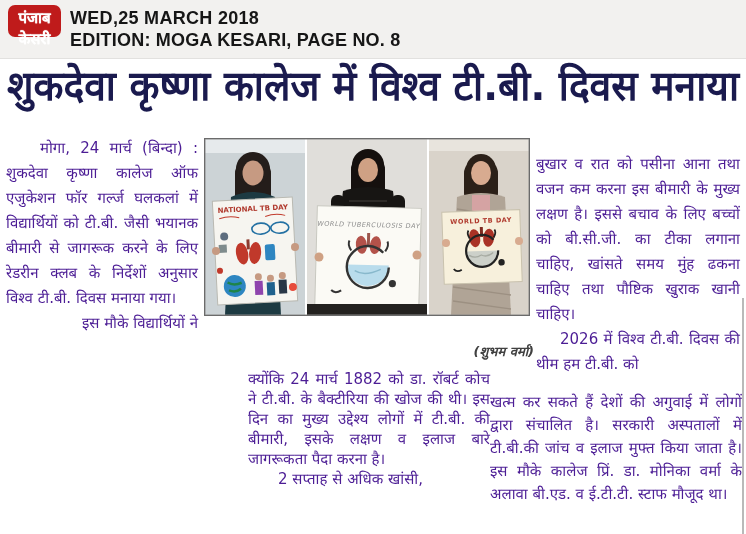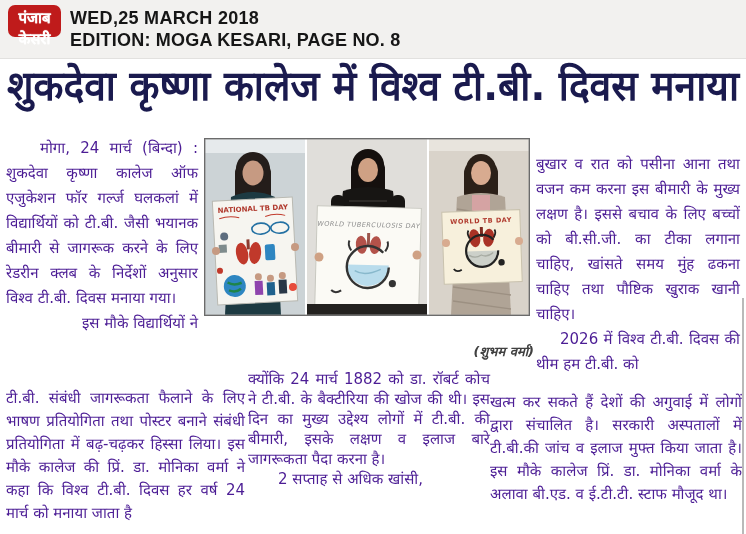--- a/index.html
+++ b/index.html
@@ -62,23 +62,20 @@
     <svg width="746" height="58">
       <text x="373" y="46" text-anchor="middle" textLength="732" lengthAdjust="spacingAndGlyphs" font-family="DejaVu Sans, sans-serif" font-size="41" font-weight="bold" fill="#1a1a4e">शुकदेवा कृष्णा कालेज में विश्व टी.बी. दिवस मनाया</text>
     </svg>
   </div>
 
   <div class="txt" id="col1a">
     <p class="p1">मोगा, 24 मार्च (बिन्दा) : शुकदेवा कृष्णा कालेज ऑफ एजुकेशन फॉर गर्ल्ज घलकलां में विद्यार्थियों को टी.बी. जैसी भयानक बीमारी से जागरूक करने के लिए रेडरीन क्लब के निर्देशों अनुसार विश्व टी.बी. दिवस मनाया गया।</p>
     <p class="p2">इस मौके विद्यार्थियों ने</p>
   </div>
 
-  <div class="txt" id="col1b">
-    <p>टी.बी. संबंधी जागरूकता फैलाने के लिए भाषण प्रतियोगिता तथा पोस्टर बनाने संबंधी प्रतियोगिता में बढ़-चढ़कर हिस्सा लिया। इस मौके कालेज की प्रिं. डा. मोनिका वर्मा ने कहा कि विश्व टी.बी. दिवस हर वर्ष 24 मार्च को मनाया जाता है</p>
-  </div>
 
   <div class="photo">
     <svg width="324" height="176" viewBox="0 0 324 176">
 
       <g>
         <rect x="0" y="0" width="100" height="176" fill="#ccd3d6"></rect>
         <rect x="0" y="0" width="100" height="14" fill="#e6eaec"></rect>
 
         <rect x="30" y="22" width="36" height="52" rx="12" fill="#241d1a"></rect>
         <ellipse cx="48" cy="30" rx="17" ry="17" fill="#241d1a"></ellipse>

